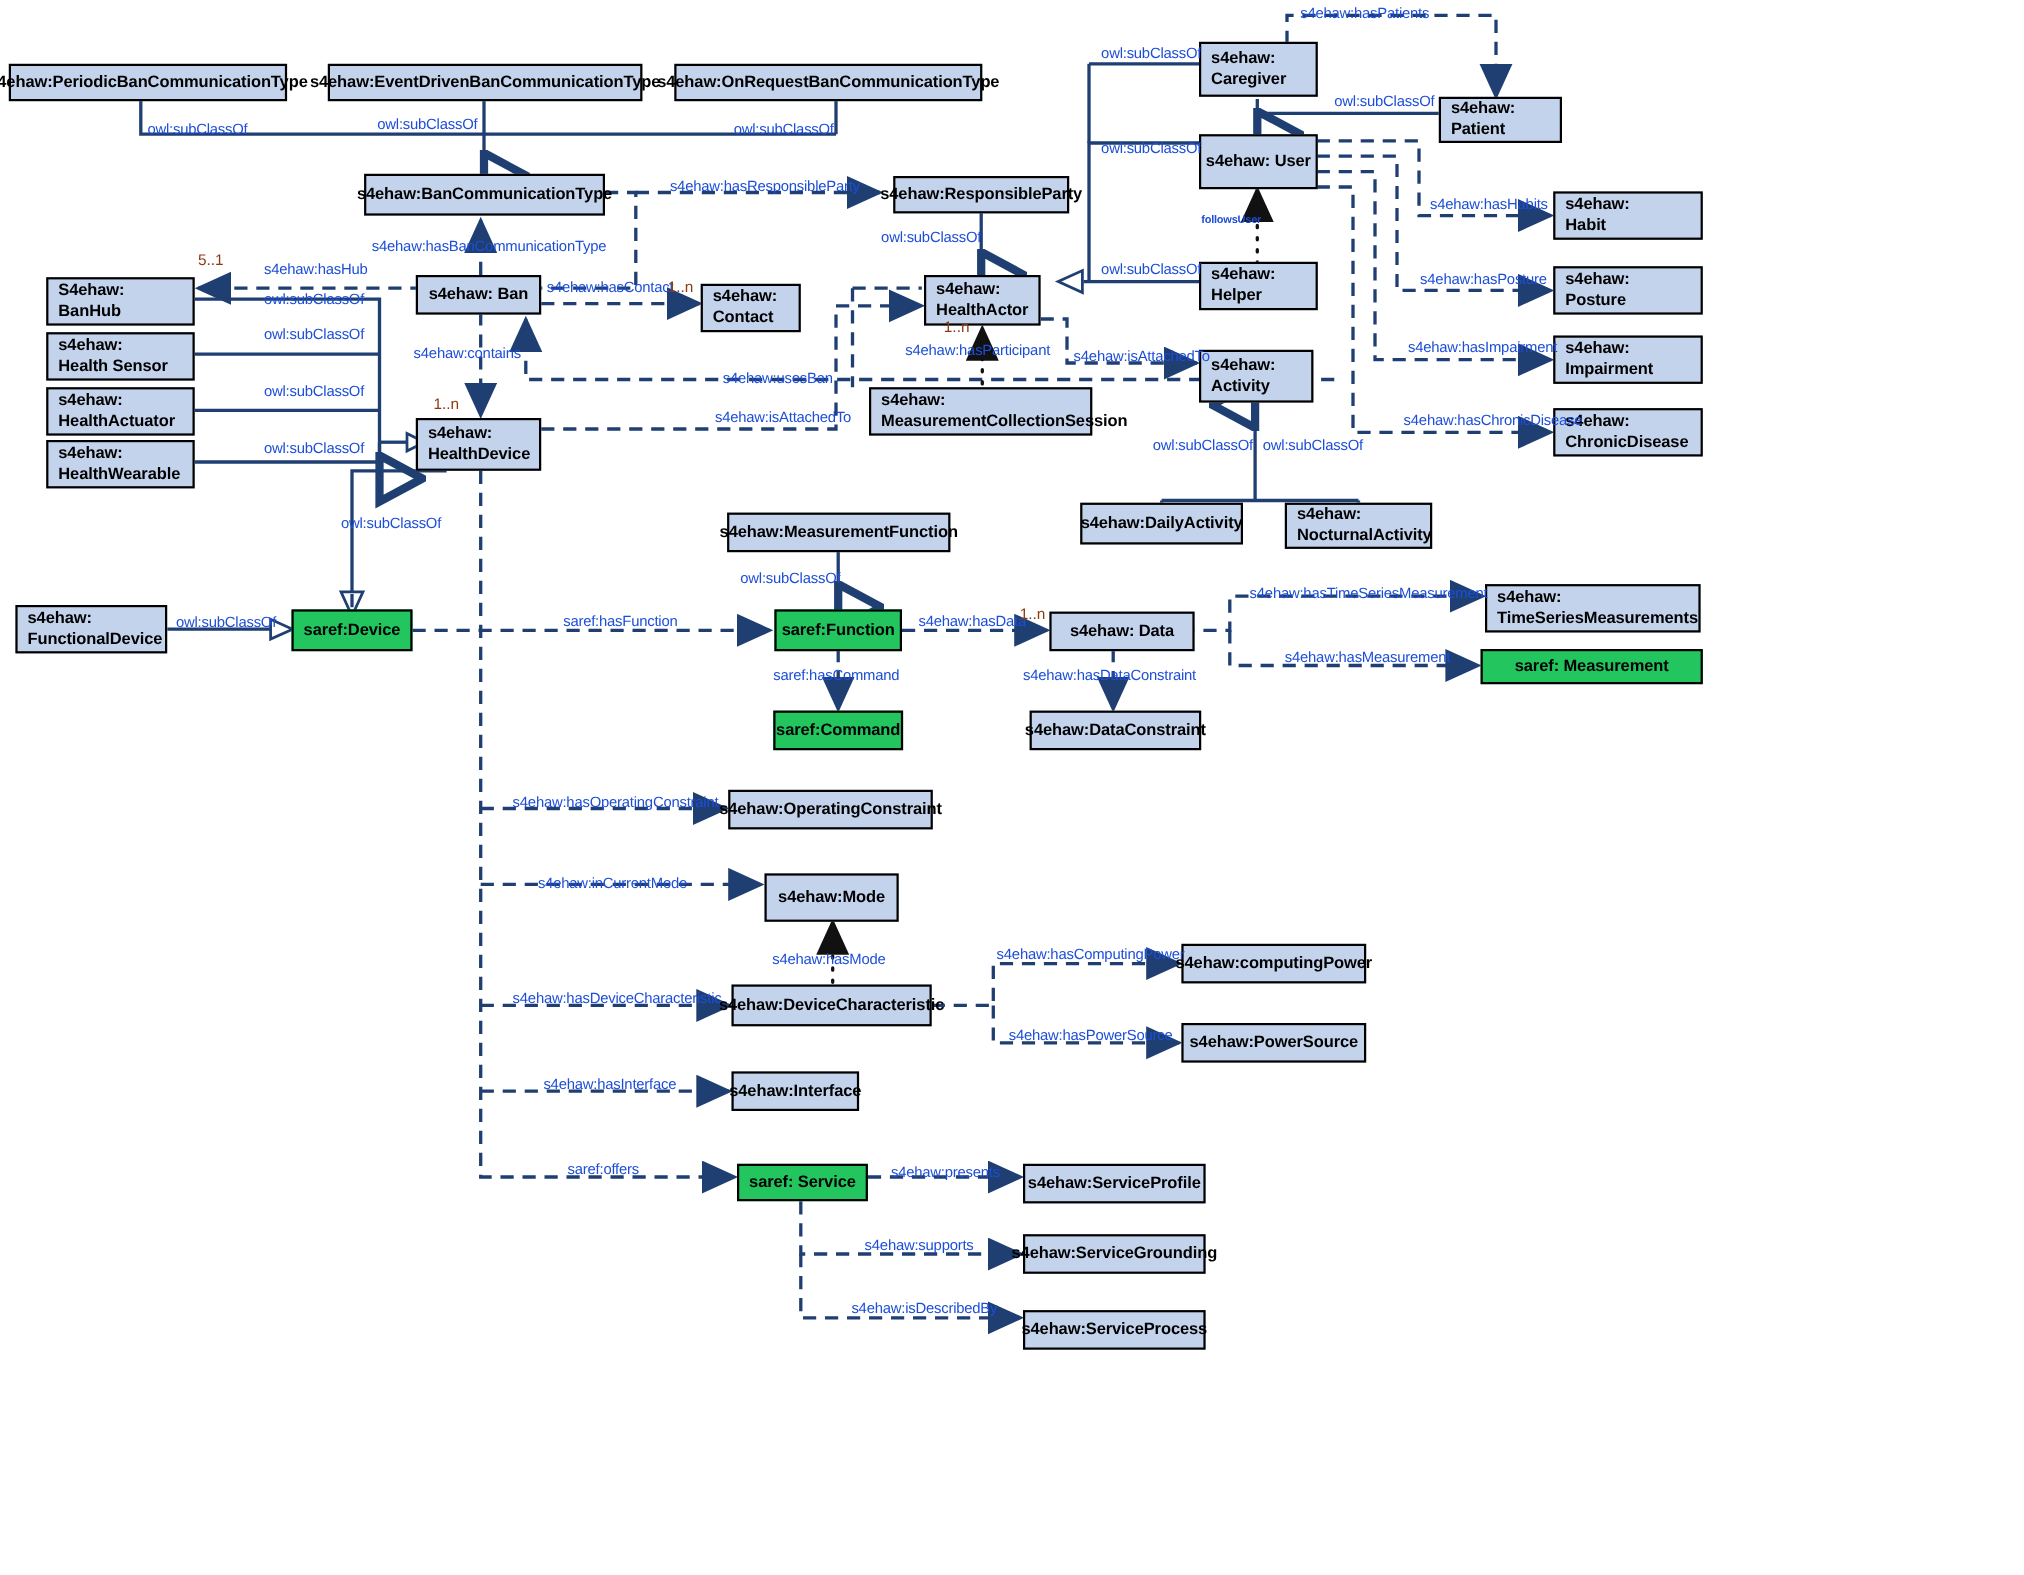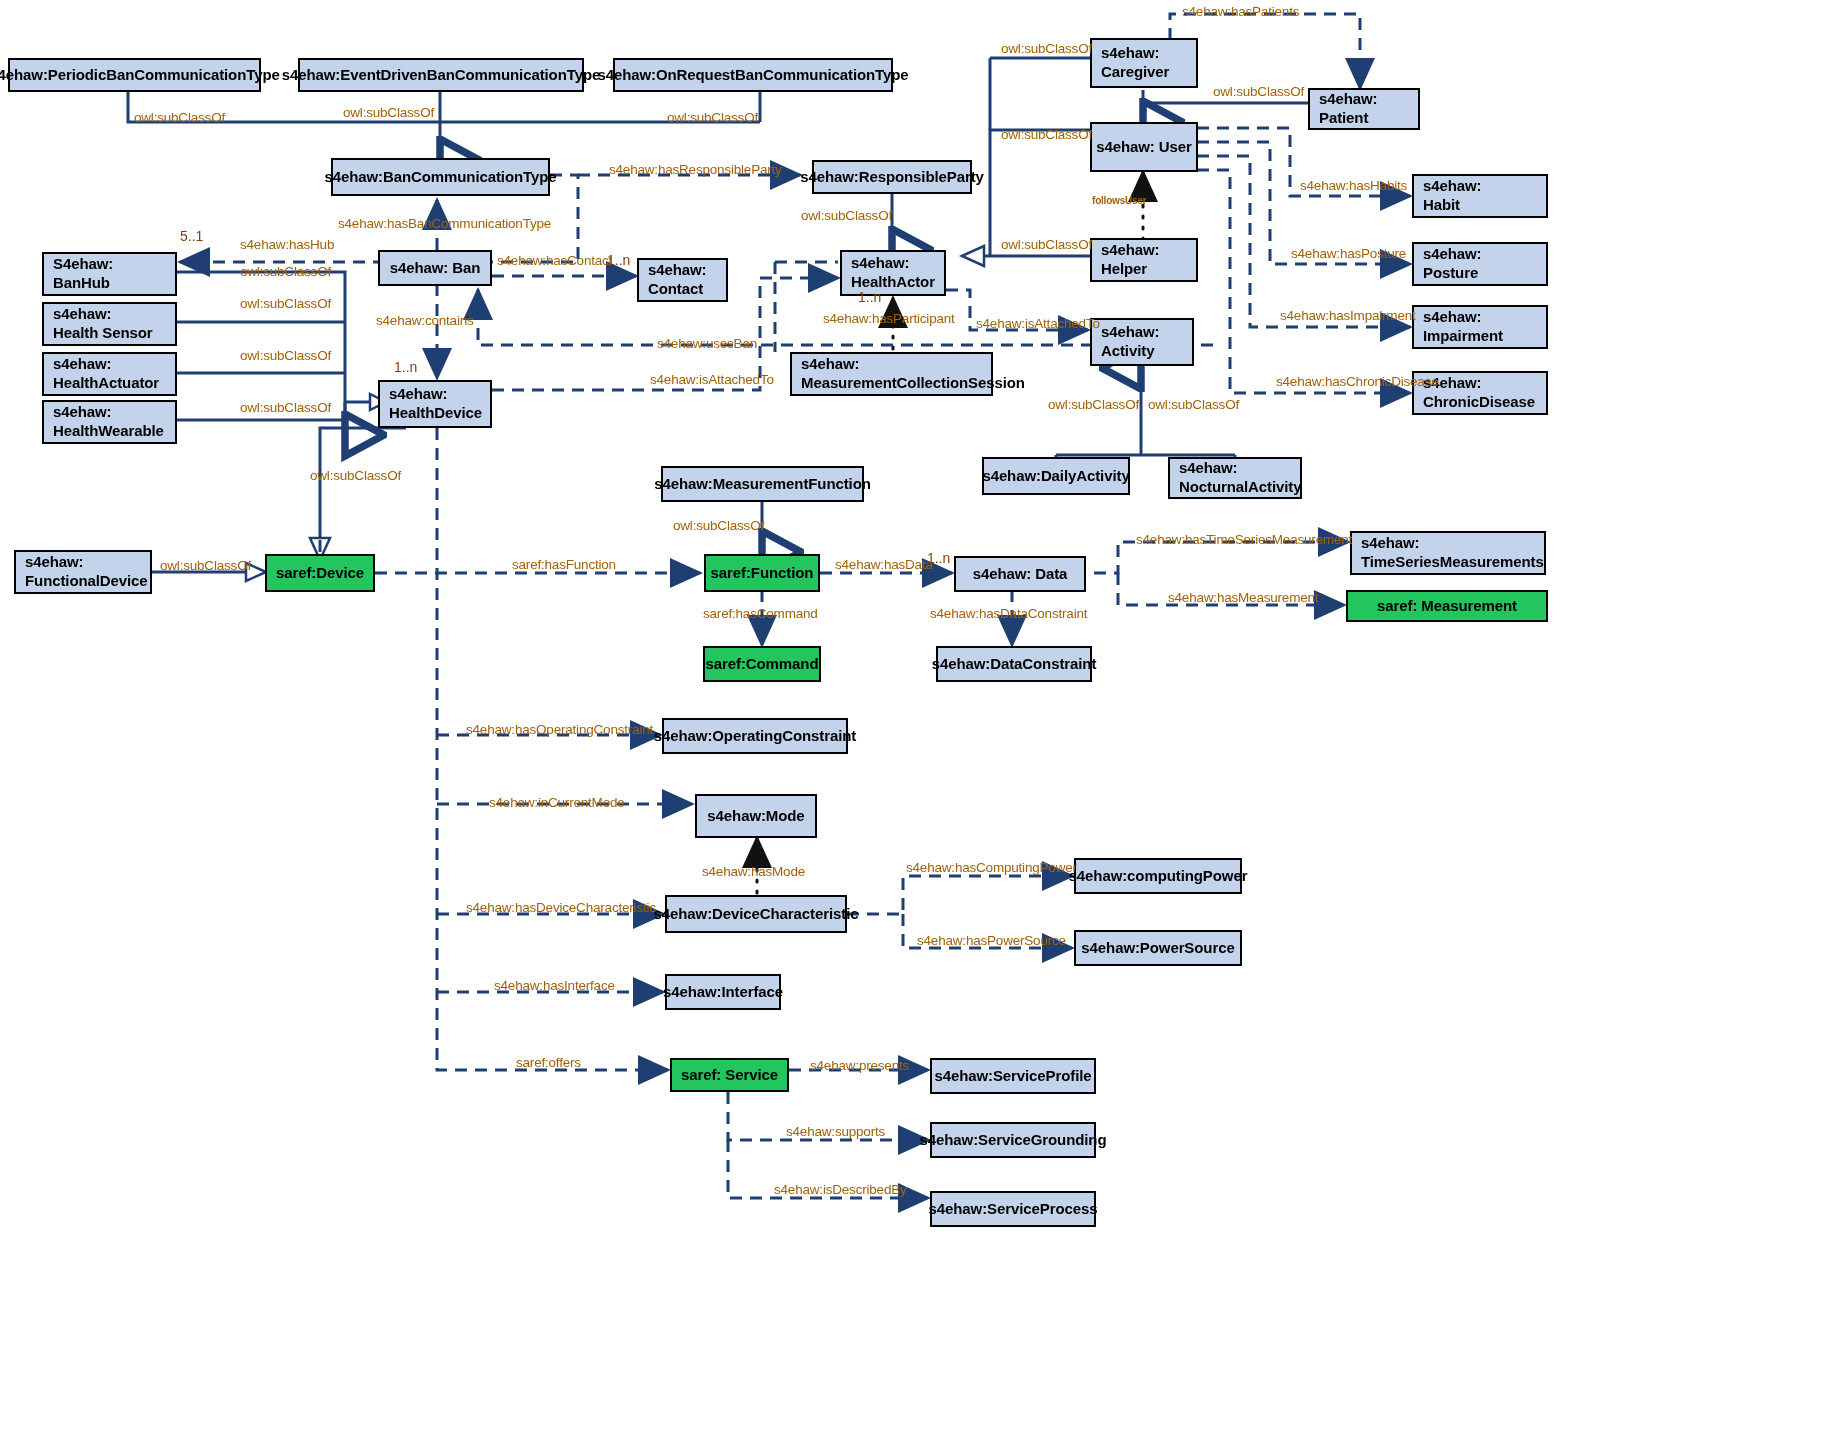--- a/index.html
+++ b/index.html
@@ -21,21 +21,21 @@
     padding:4px 9px;
     white-space:pre-line;
     letter-spacing:-0.1px;
   }
   .node.center{justify-content:center;text-align:center;padding-left:4px;padding-right:4px;}
   .node.saref{background:#22c55e;}
 
   .elbl{
     position:absolute;
     font-size:13.5px;
-    color:#a16207;
+    color:#1d4ed8;
     font-weight:normal;
     white-space:nowrap;
     letter-spacing:-0.2px;
     background:transparent;
   }
   .elbl.bold{font-weight:bold;font-size:10px;}
   .mult{
     position:absolute;
     font-size:14px;
     color:#8a3c10;

